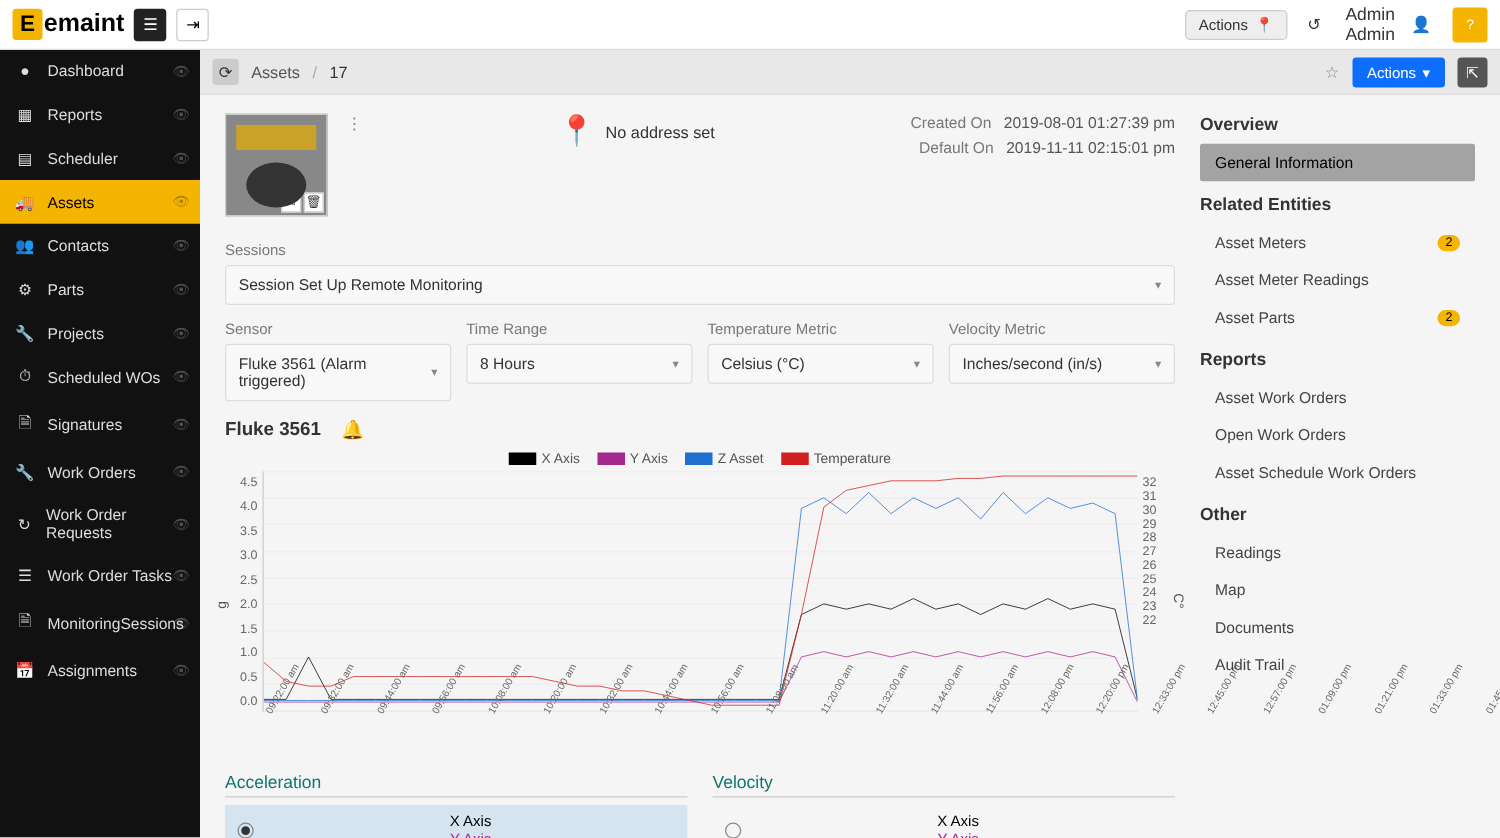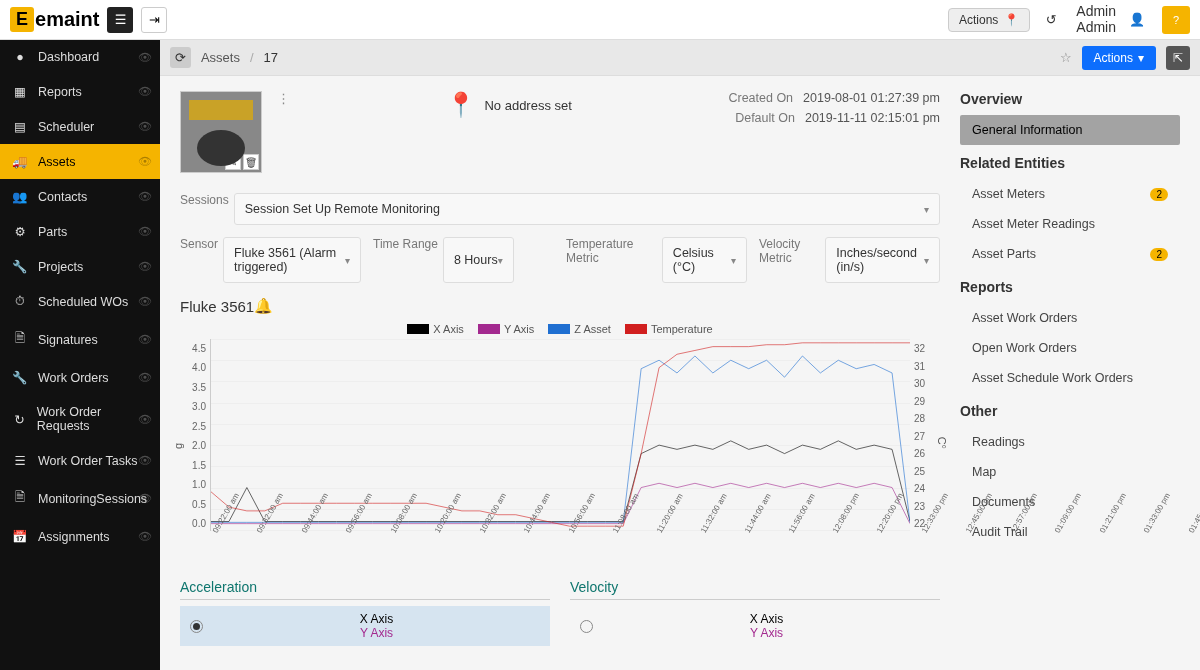--- a/index.html
+++ b/index.html
@@ -41,33 +41,33 @@
 .thumb-icons { position: absolute; bottom: 2px; right: 2px; display: flex; gap: 2px; }
 .thumb-icons span { background: #fff; width: 16px; height: 16px; font-size: 10px; display: flex; align-items: center; justify-content: center; border: 1px solid #ccc; cursor: pointer; }
 .brief-icon { color: #888; }
 .address-block { flex: 1; display: flex; align-items: center; justify-content: center; gap: 8px; color: #333; font-size: 13px; }
 .pin-icon { font-size: 24px; }
 .meta-block { text-align: right; font-size: 12.5px; color: #555; }
 .meta-block > div { display: flex; gap: 10px; justify-content: flex-end; margin-bottom: 6px; align-items: center; }
 .meta-block .label { color: #777; }
 
 .form-row { display: flex; gap: 12px; margin-bottom: 14px; }
-.form-group { flex: 1; display: flex; flex-direction: row; gap: 5px; }
+.form-group { flex: 1; display: flex; flex-direction: column; gap: 5px; }
 .form-group label { font-size: 12px; color: #777; }
 .select { display: flex; align-items: center; justify-content: space-between; background: #f8f8f8; border: 1px solid #ddd; border-radius: 3px; padding: 8px 10px; font-size: 12.5px; cursor: pointer; }
 .select.wide { width: 100%; }
 .caret { color: #888; font-size: 10px; }
 
-.chart-title { font-weight: normal; font-size: 15px; display: flex; align-items: flex-end; gap: 0; margin-bottom: 8px; }
+.chart-title { font-weight: bold; font-size: 15px; display: flex; align-items: flex-start; gap: 16px; margin-bottom: 8px; }
 .legend { display: flex; justify-content: center; gap: 14px; font-size: 11px; color: #555; margin-bottom: 4px; }
 .legend-item { display: flex; align-items: center; gap: 4px; }
 .swatch { width: 22px; height: 10px; }
 .chart-wrap { position: relative; height: 220px; display: flex; }
 .yaxis { width: 30px; display: flex; flex-direction: column; justify-content: space-between; text-align: right; font-size: 10px; color: #666; padding: 4px 4px 30px 0; }
-.yaxis-right { width: 30px; display: flex; flex-direction: column; justify-content: space-between; font-size: 10px; color: #666; padding: 4px 0 30px 4px; }
+.yaxis-right { width: 30px; display: flex; flex-direction: column; justify-content: flex-start; font-size: 10px; color: #666; padding: 4px 0 30px 4px; }
 .chart-area { flex: 1; position: relative; border: 1px solid #ccc; border-right: none; border-top: none; margin-bottom: 28px; }
 .grid-h { position: absolute; left: 0; right: 0; height: 1px; background: #eee; }
 .axis-label-left { position: absolute; left: -2px; top: 50%; transform: translateY(-50%) rotate(-90deg); transform-origin: left center; font-size: 11px; color: #555; }
 .axis-label-right { position: absolute; right: -2px; top: 50%; transform: translateY(-50%) rotate(90deg); transform-origin: right center; font-size: 11px; color: #555; }
 .xaxis { position: absolute; bottom: -28px; left: 0; right: 0; height: 28px; display: flex; }
 .xtick { flex: 1; font-size: 8px; color: #666; transform: rotate(-60deg); transform-origin: left top; white-space: nowrap; }
 svg.plot { position: absolute; inset: 0; width: 100%; height: 100%; }
 
 .bottom-panels { display: flex; gap: 20px; margin-top: 20px; }
 .panel { flex: 1; }

